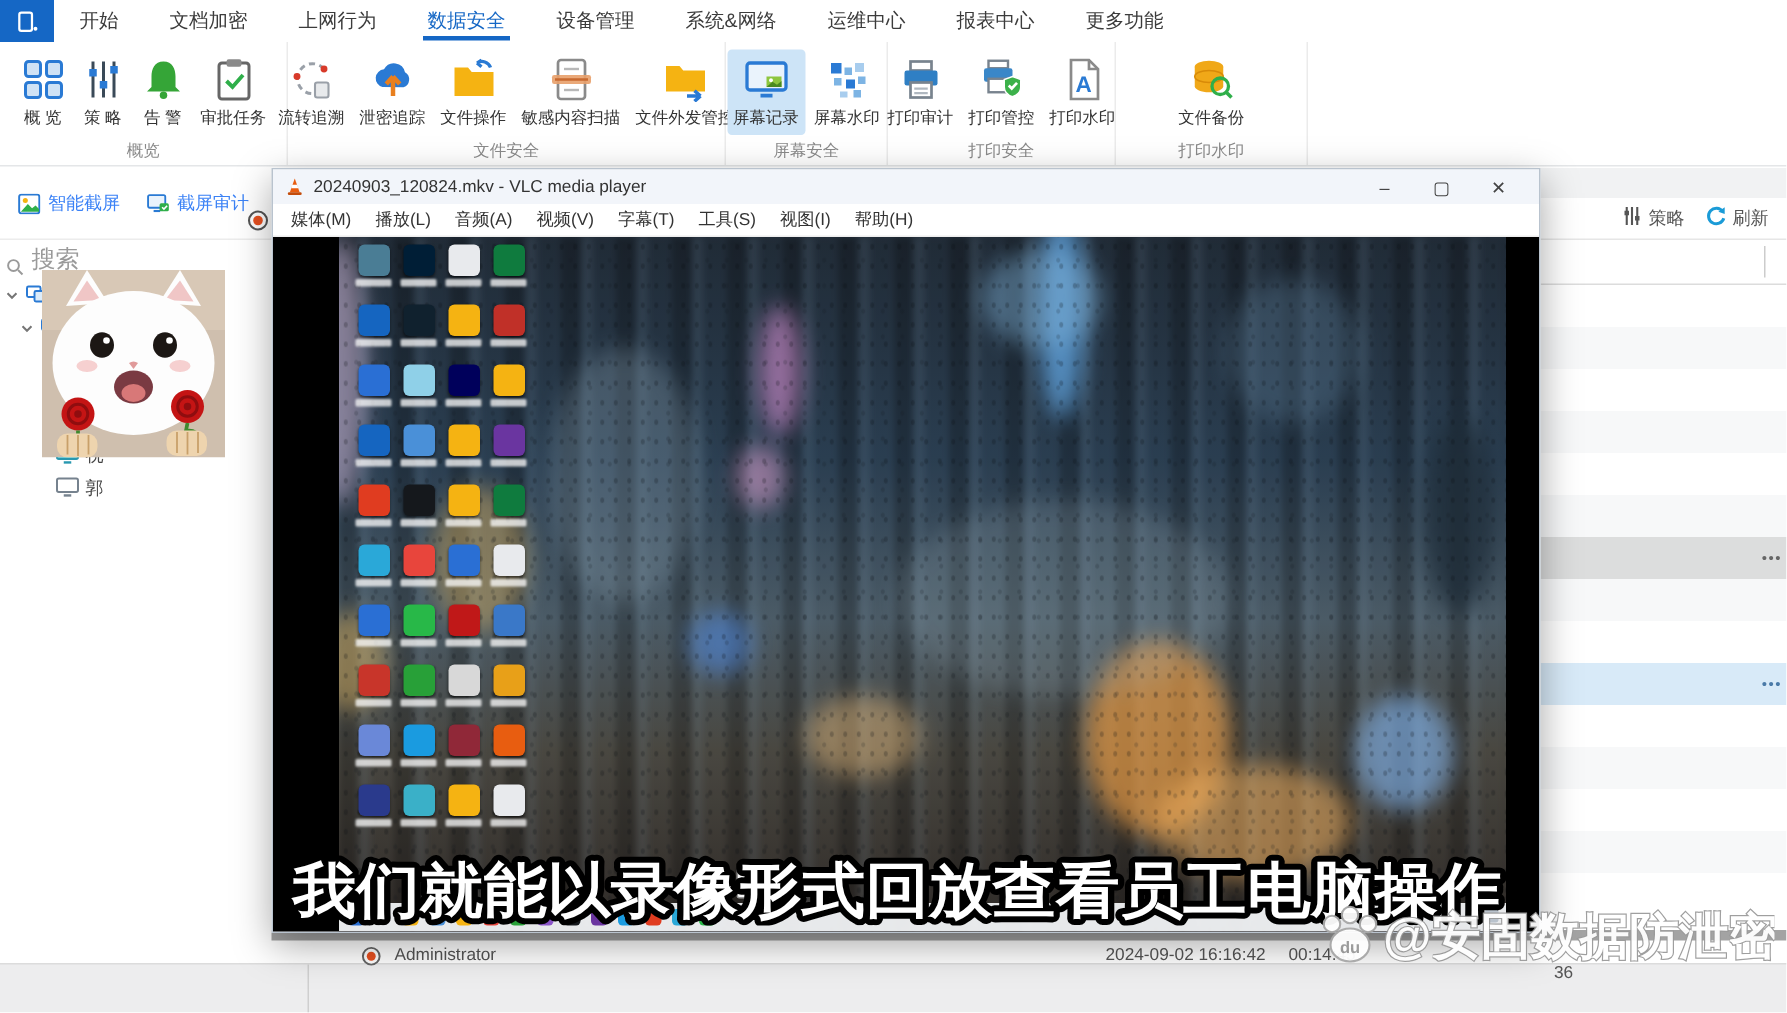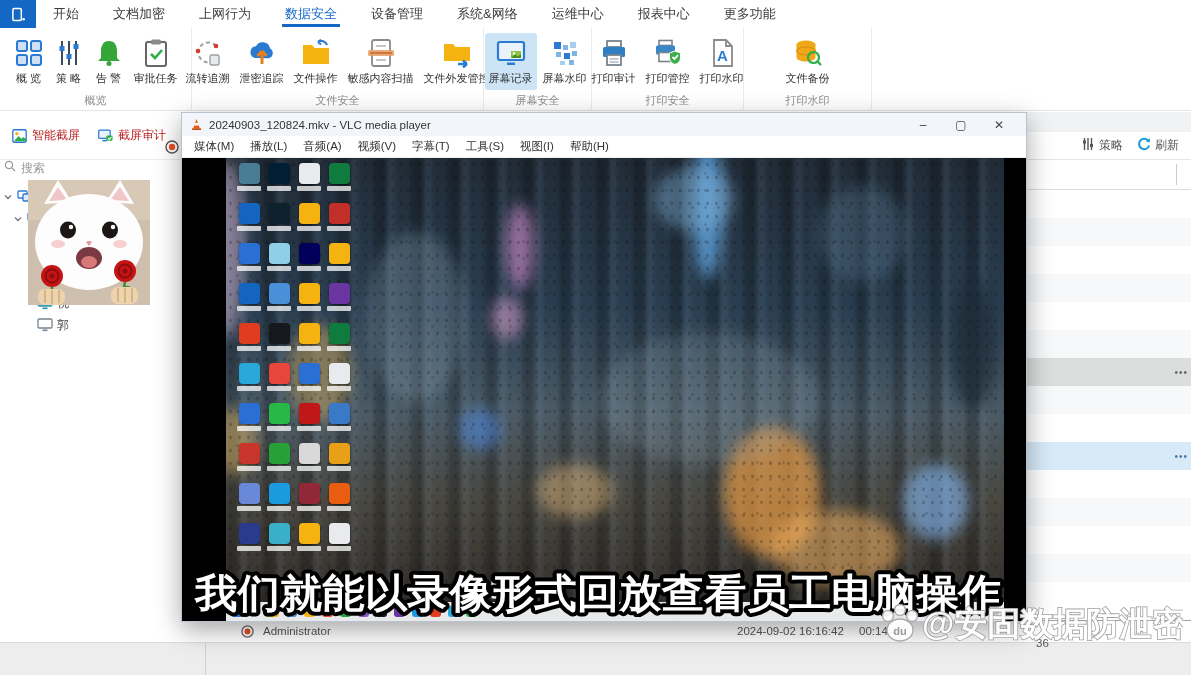--- a/index.html
+++ b/index.html
@@ -35,35 +35,35 @@
   .filter-row .vdiv { position:absolute; right:14px; top:4px; bottom:4px; width:1px; background:#ccc; }
   .right-rows { position:absolute; left:1027px; top:190px; right:0; height:420px; }
   .trow { height:28px; display:flex; align-items:center; justify-content:flex-end; padding-right:3px; font-size:10px; color:#777; letter-spacing:1px; }
   .trow.alt { background:#f7f8f9; }
   .trow.sel { background:#dcdddd; color:#666; }
   .trow.hl { background:#d8eaf8; color:#4a7aa8; }
 
   
   .left-panel { position:absolute; left:0; top:112px; width:181px; height:508px; background:#fff; }
   .lp-tabs { height:48px; display:flex; align-items:center; gap:18px; padding-left:12px; border-bottom:1px solid #ececec; position:relative; }
-  .lp-tab { display:flex; align-items:center; gap:5px; font-size:12px; color:#b91c1c; cursor:pointer; white-space:nowrap; }
+  .lp-tab { display:flex; align-items:center; gap:5px; font-size:12px; color:#3b82f6; cursor:pointer; white-space:nowrap; }
   .lp-tab svg { width:15px; height:14px; }
   .rec-dot { position:absolute; right:2px; top:28px; width:14px; height:14px; }
-  .lp-search { height:24px; display:flex; align-items:flex-start; gap:5px; padding-left:4px; color:#9a9a9a; font-size:12px; }
+  .lp-search { height:24px; display:flex; align-items:flex-end; gap:5px; padding-left:4px; color:#9a9a9a; font-size:16px; }
   .lp-search svg { width:12px; height:12px; }
   .tree { position:relative; padding-top:2px; }
   .tree-row { height:22px; display:flex; align-items:center; gap:4px; padding-left:3px; font-size:12px; color:#444; cursor:pointer; }
   .tree-row.indent { padding-left:13px; }
   .tree-row.leaf { padding-left:37px; }
   .tree-row svg.chev { width:10px; height:10px; }
   .tree-row svg.nico { width:16px; height:14px; }
   .cat { position:absolute; left:28px; top:68px; width:122px; height:125px; z-index:3; }
 
   
-  .status-row { position:absolute; left:181px; top:620px; right:0; height:22px; background:#fff; border-top:1px solid #a3a3a3; font-size:11.5px; color:#555; z-index:5; }
+  .status-row { position:absolute; left:181px; top:620px; right:0; height:22px; background:#fff; border-top:7px solid #a3a3a3; font-size:11.5px; color:#555; z-index:5; }
   .status-row .sdot { position:absolute; left:60px; top:4px; width:13px; height:13px; }
   .status-row .suser { position:absolute; left:82px; top:4px; }
   .status-row .sdate { position:absolute; left:556px; top:4px; }
   .status-row .sdur  { position:absolute; left:678px; top:4px; }
   .status-row .ssize { position:absolute; left:855px; top:16px; }
   .bottom-strip { position:absolute; left:0; top:642px; right:0; height:33px; background:#ededee; border-top:1px solid #dcdcdc; z-index:4; }
   .bottom-strip .vline { position:absolute; left:205px; top:0; bottom:0; width:1px; background:#cfcfcf; }
 
   
   .vlc { position:absolute; left:181px; top:112px; width:846px; height:510px; background:#fff; border:1px solid #b9c3ce; box-shadow:0 8px 24px rgba(0,0,0,.35); z-index:10; display:flex; flex-direction:column; }

